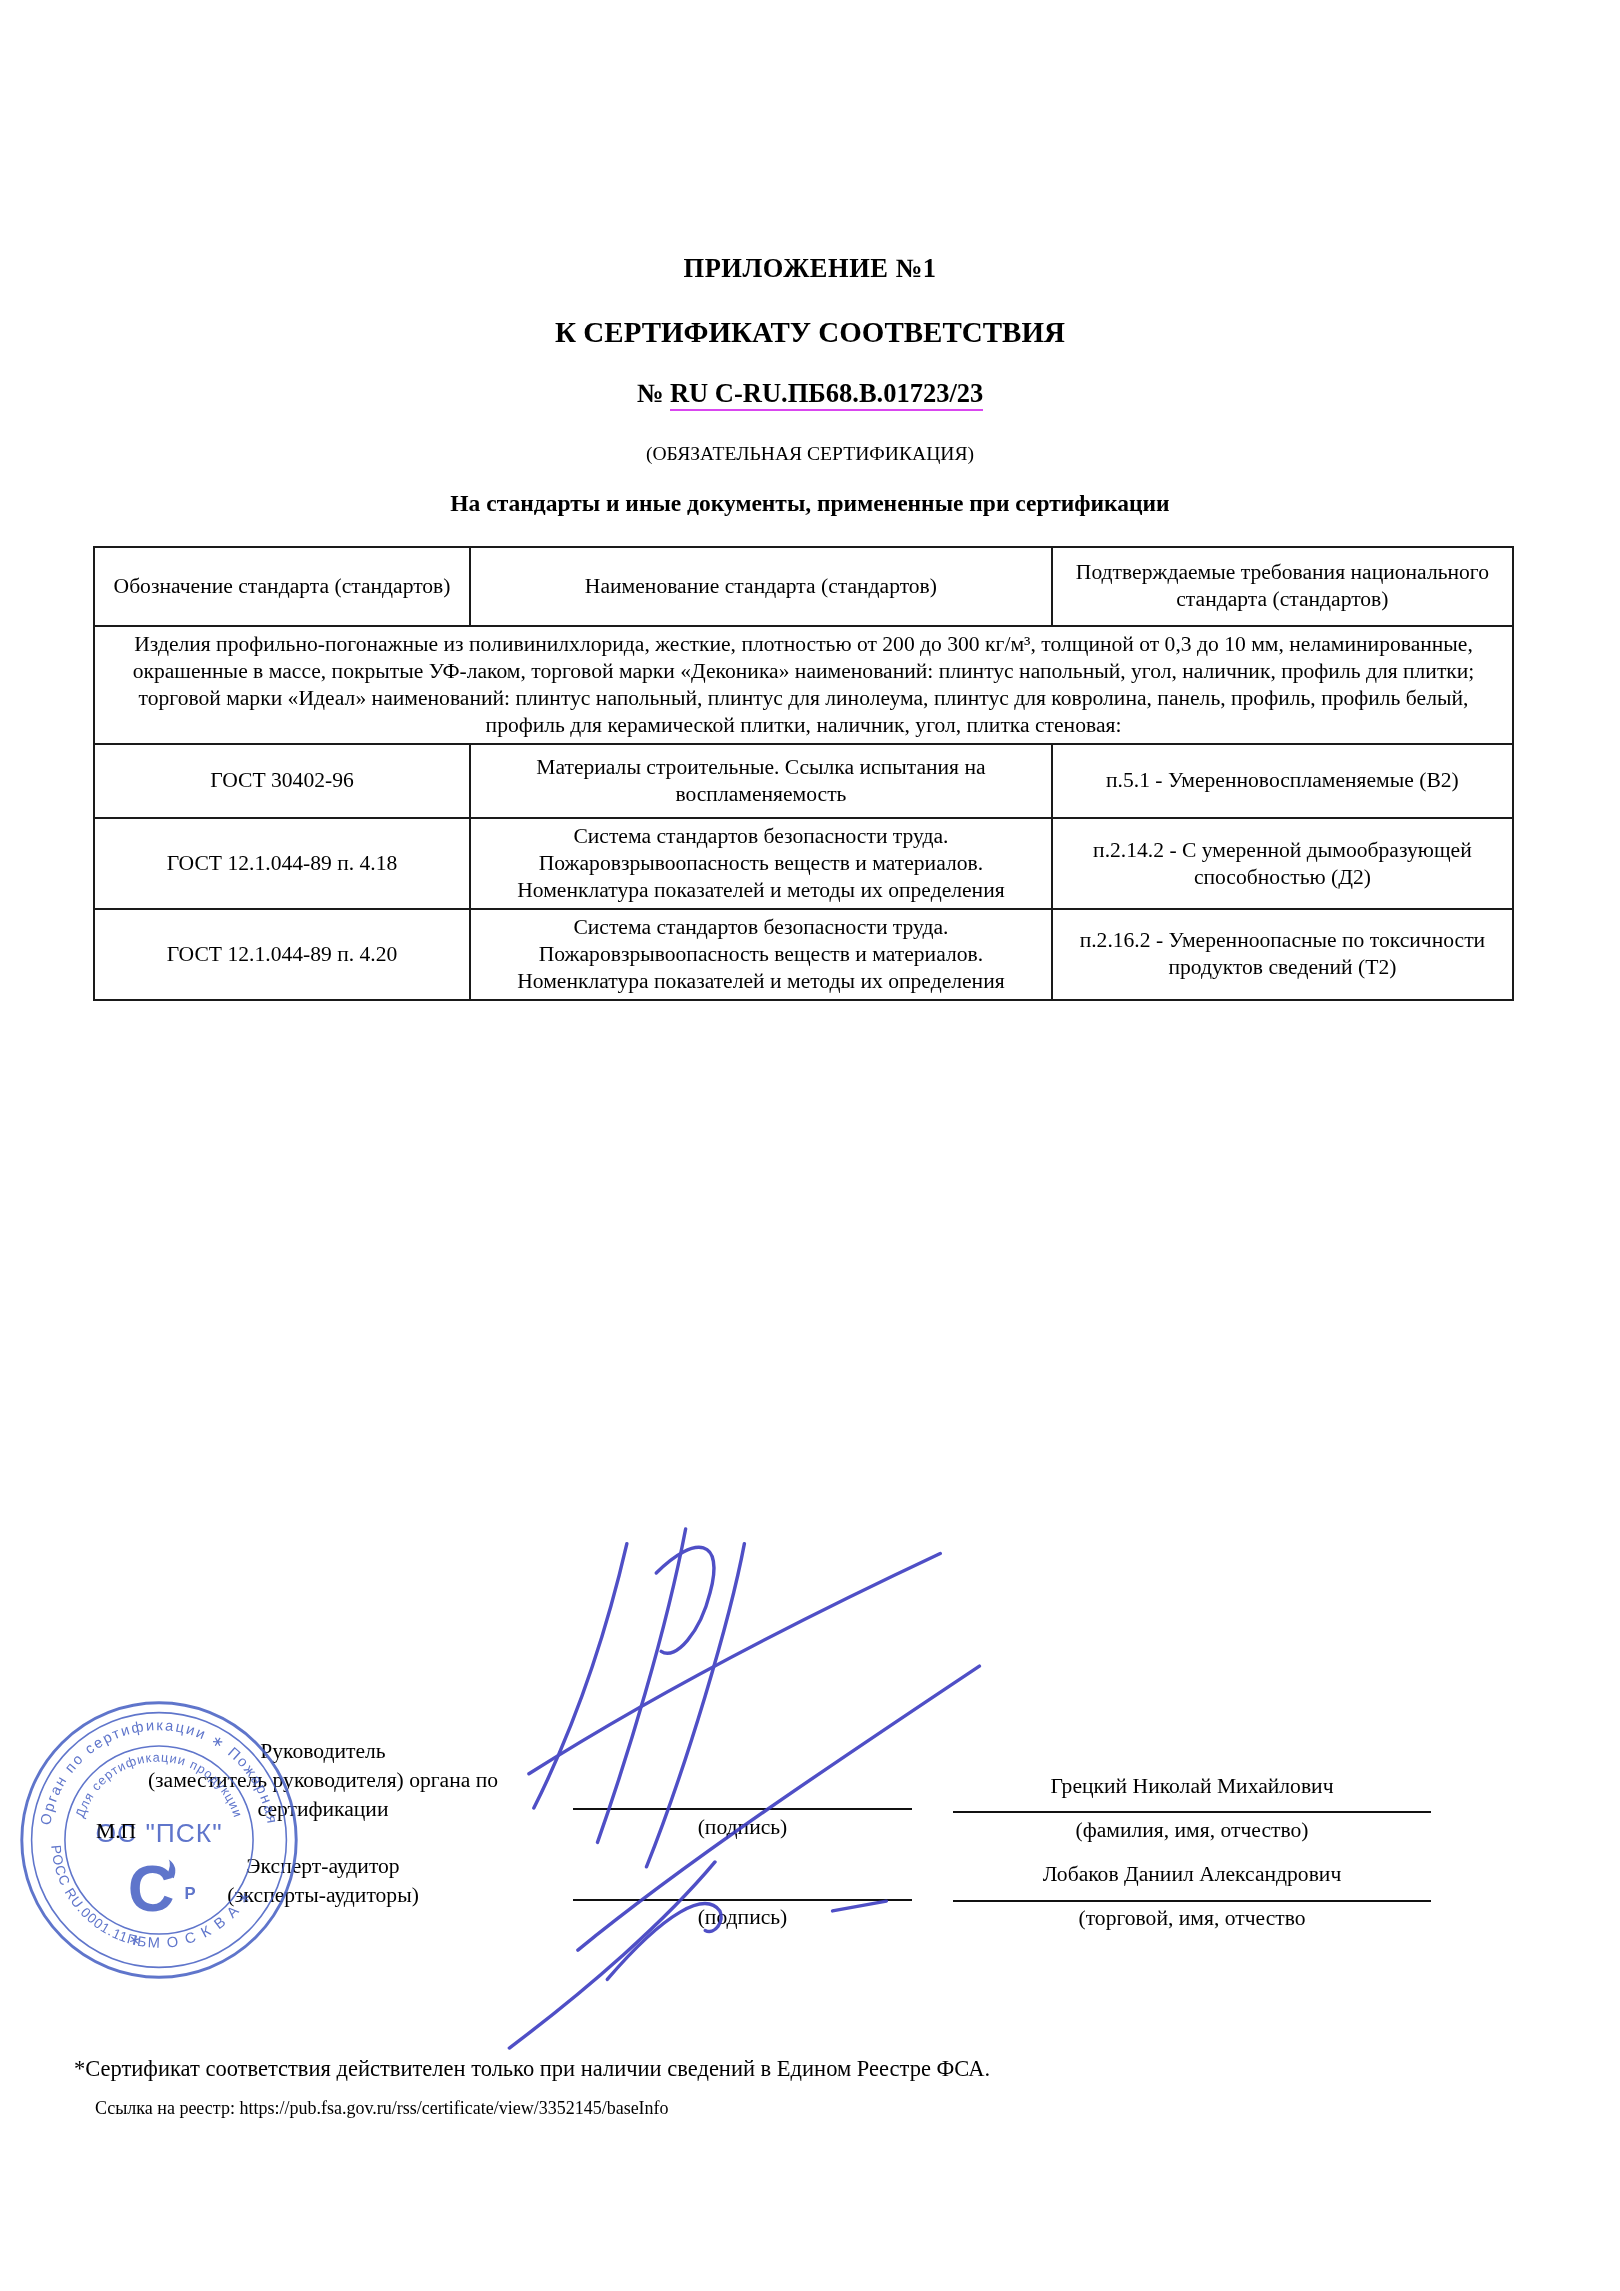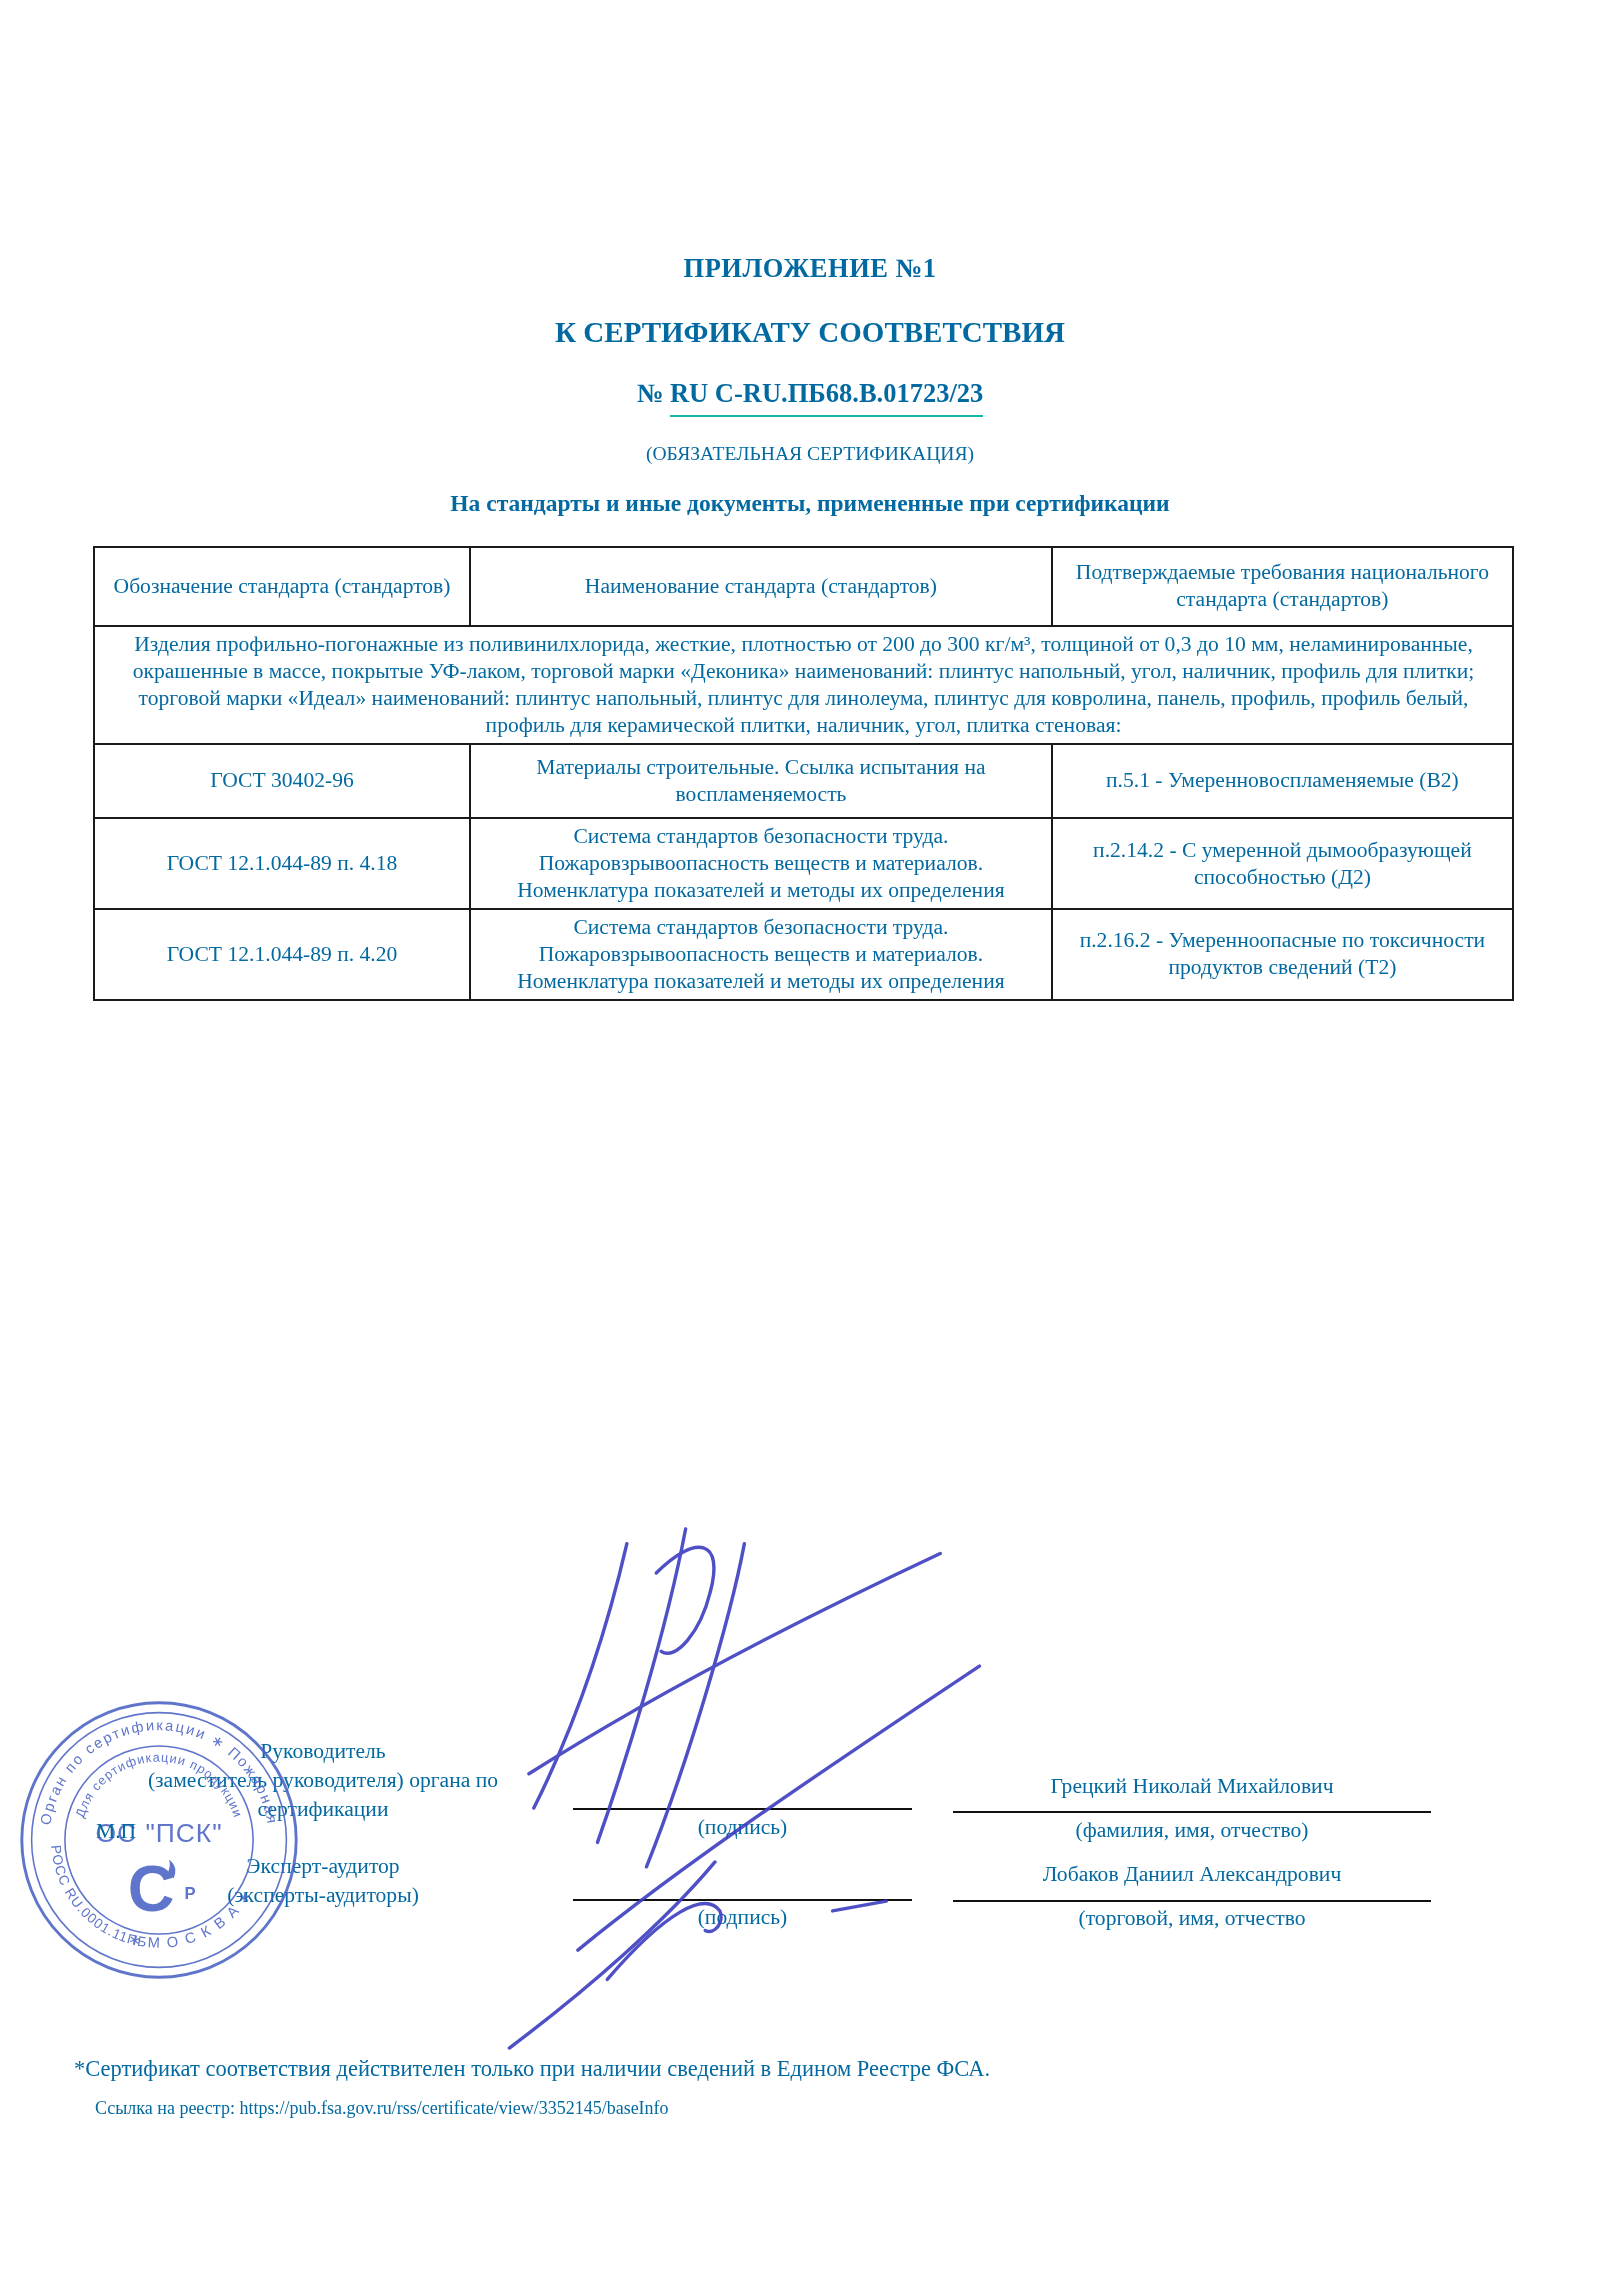--- a/index.html
+++ b/index.html
@@ -1,30 +1,30 @@
 <!DOCTYPE html>
 <html><head>
 <meta charset="utf-8">
 <style>
   html,body{margin:0;padding:0;background:#ffffff;}
   .page{
     position:relative;
     width:1620px;height:2144px;
     background:#ffffff;
     font-family:"Liberation Serif","DejaVu Serif",serif;
-    color:#0369a1;
+    color:#000000;
     overflow:hidden;
     text-decoration:underline;
   }
   .center-line{position:absolute;left:0;width:100%;text-align:center;}
   .t-bold{font-weight:bold;}
   .title1{top:253px;font-size:26.5px;letter-spacing:0.5px;}
   .title2{top:316px;font-size:29px;}
   .certnum{top:378px;font-size:26.5px;}
-  .certnum .num{border-bottom:2px solid #14b8a6;padding-bottom:7px;}
+  .certnum .num{border-bottom:2px solid #d946ef;padding-bottom:1px;}
   .certtype{top:443px;font-size:19.6px;}
   .subtitle{top:490px;font-size:23.5px;}
 
   table.std{
     position:absolute;left:93px;top:546px;width:1421px;
     border-collapse:collapse;table-layout:fixed;
   }
   table.std th,table.std td{
     border:2px solid #1a1a1a;
     font-size:21.6px;font-weight:normal;

